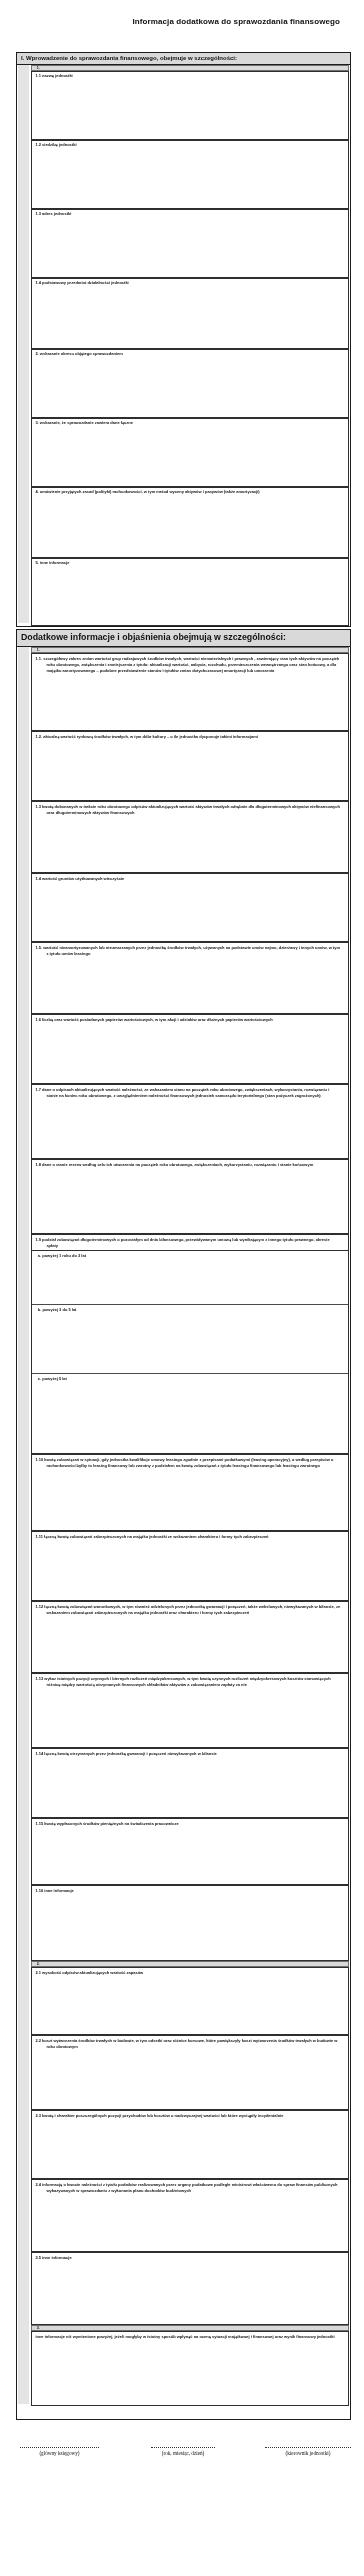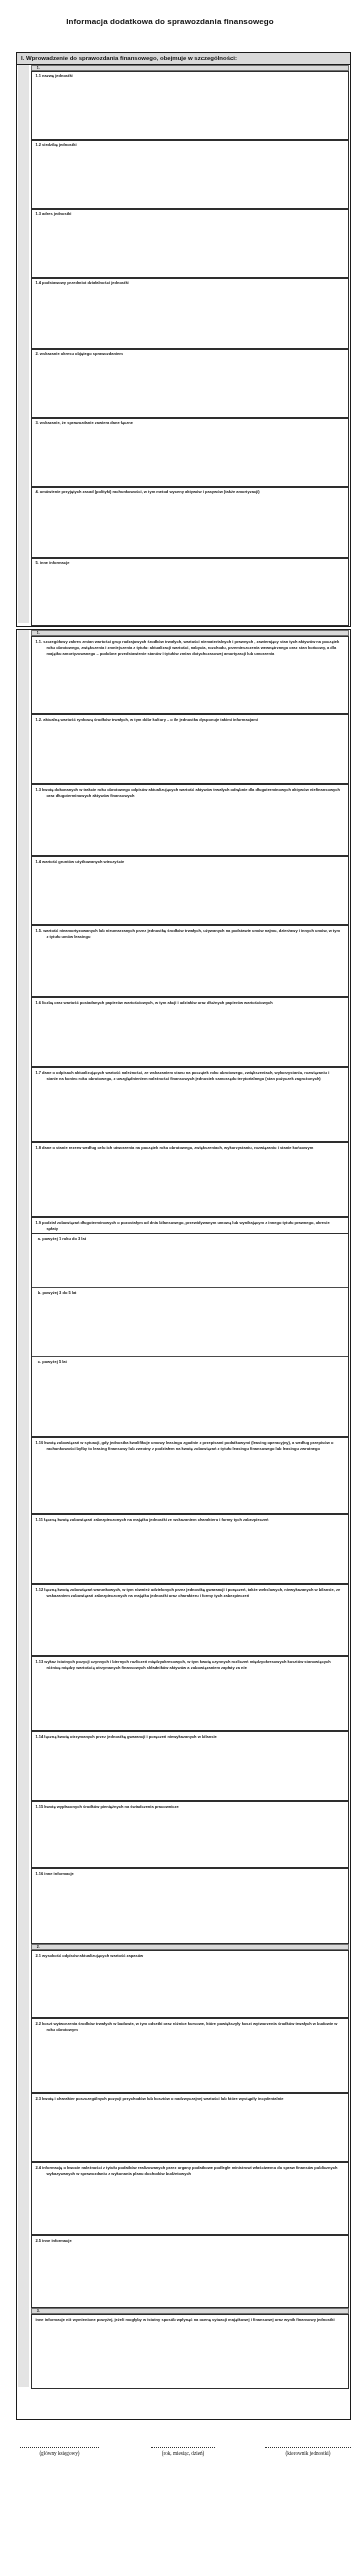--- a/index.html
+++ b/index.html
@@ -2,21 +2,21 @@
 <html style="font-size:9.7px"><head>
 <meta charset="utf-8">
 <style>
   html,body{margin:0;padding:0;background:#ffffff;}
   .page{
     position:relative;width:364px;height:2576px;background:#ffffff;
     font-family:"Liberation Sans","DejaVu Sans",sans-serif;color:#111;
     overflow:hidden;
   }
   .doc-title{
-    position:absolute;top:17px;left:0;width:340px;text-align:center;
+    position:absolute;top:17px;left:0;width:340px;text-align:right;
     font-size:8px;font-weight:bold;letter-spacing:0.1px;
   }
   .section{
     position:absolute;left:16.4px;width:335px;
     border:1.2px solid #1c1c1c;background:#ffffff;box-sizing:border-box;
   }
   .sec-header{
     background:#d9d9d9;border-bottom:1.2px solid #1c1c1c;
     font-weight:bold;box-sizing:border-box;
   }
@@ -88,20 +88,21 @@
           <div class="flabel">4. omówienie przyjętych zasad (polityki) rachunkowości, w tym metod wyceny aktywów i pasywów (także amortyzacji)</div>
         </div>
         <div class="field" style="height:68px">
           <div class="flabel">5. inne informacje</div>
         </div>
       </div>
     </div>
   </div>
 
   <div class="section" style="top:629px;height:1791px;">
+    <div class="sec-header h2">Dodatkowe informacje i objaśnienia obejmują w szczególności:</div>
     <div class="sec-body">
       <div class="side-strip"></div>
       <div class="content">
         <div class="sub-bar">1.</div>
 
         <div class="field" style="height:78px">
           <div class="flabel">1.1. szczegółowy zakres zmian wartości grup rodzajowych środków trwałych, wartości niematerialnych i prawnych , zawierający stan tych aktywów na początek roku obrotowego, zwiększenia i zmniejszenia z tytułu: aktualizacji wartości, nabycia, rozchodu, przemieszczenia wewnętrznego oraz stan końcowy, a dla majątku amortyzowanego – podobne przedstawienie stanów i tytułów zmian dotychczasowej amortyzacji lub umorzenia</div>
         </div>
         <div class="field" style="height:70px">
           <div class="flabel">1.2. aktualną wartość rynkową środków trwałych, w tym dóbr kultury – o ile jednostka dysponuje takimi informacjami</div>

